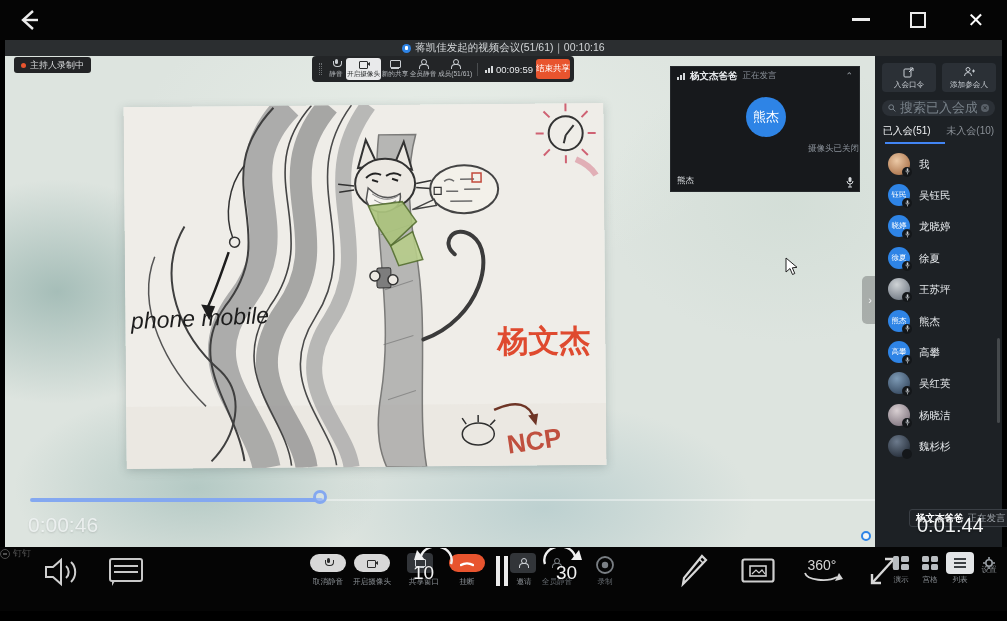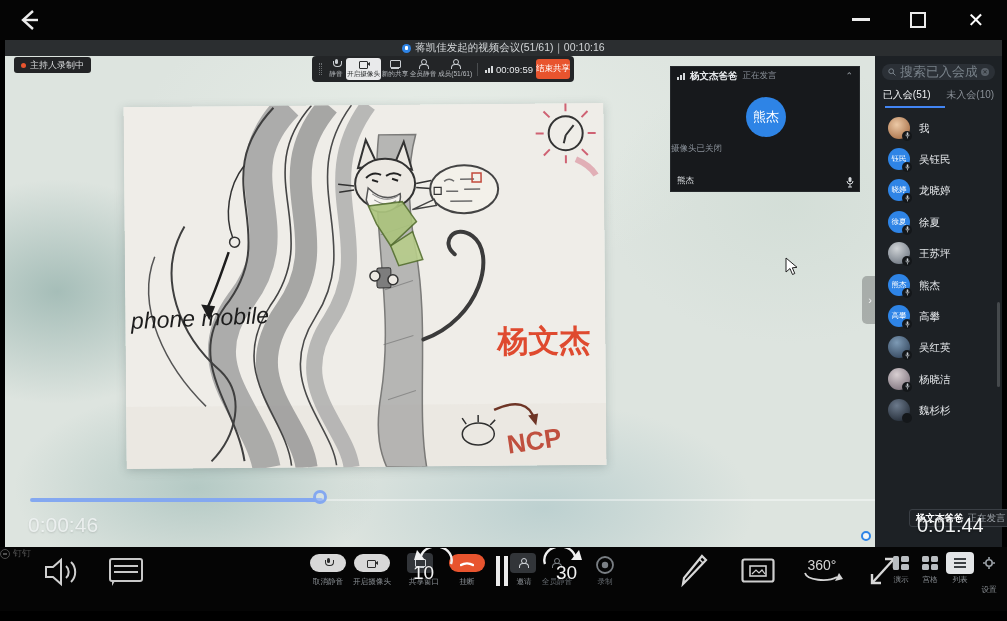--- a/index.html
+++ b/index.html
@@ -61,21 +61,21 @@
   
   .paper{left:120px;top:65px;width:480px;height:362px;transform:rotate(-.5deg);box-shadow:0 2px 10px rgba(60,80,80,.25);}
 
   
   .thumb{left:665px;top:26px;width:190px;height:126px;background:#17191c;border:1px solid #26292c;}
   .thumb-head{left:0;top:0;width:100%;height:18px;display:flex;align-items:center;gap:5px;padding:0 6px;}
   .thumb-name{font-size:9.5px;font-weight:bold;color:#e8eaed;white-space:nowrap;}
   .thumb-status{font-size:8.5px;color:#8b929a;white-space:nowrap;}
   .chev-up{margin-left:auto;color:#9aa0a6;font-size:9px;}
   .thumb-avatar{left:75px;top:30px;width:40px;height:40px;border-radius:50%;background:#2e84e6;color:#fff;font-size:13px;display:flex;align-items:center;justify-content:center;}
-  .thumb-camoff{left:0;top:76px;width:100%;text-align:left;font-size:8.5px;color:#8b929a;}
+  .thumb-camoff{left:0;top:76px;width:100%;text-align:right;font-size:8.5px;color:#8b929a;}
   .thumb-footname{left:6px;bottom:4px;font-size:8.5px;color:#d5d8db;}
   .thumb-mic{right:5px;bottom:3px;width:8px;height:11px;color:#d5d8db;}
 
   .collapse-handle{left:857px;top:236px;width:16px;height:48px;background:rgba(125,130,128,.55);border-radius:5px 0 0 5px;color:#f2f2f2;font-size:11px;display:flex;align-items:center;justify-content:center;}
   .blue-ring{left:856px;top:491px;width:10px;height:10px;border:2px solid #2e84e6;border-radius:50%;background:rgba(255,255,255,.7);}
 
   
   .sidebar{left:870px;top:16px;width:127px;height:491px;background:#1d2125;overflow:hidden;}
   .sb-buttons{display:flex;gap:6px;padding:7px 6px 0 7px;}
   .sb-btn{flex:1;height:29px;background:#2b3036;border-radius:4px;display:flex;flex-direction:column;align-items:center;justify-content:center;gap:1px;color:#c9ced4;}
@@ -268,20 +268,37 @@
       <svg class="abs thumb-mic" viewBox="0 0 8 11">
           <rect x="2.5" y="0" width="3" height="5" rx="1.5" fill="#d5d8db"></rect>
           <path d="M1 4 a3 3 0 0 0 6 0 M4 7 V10 M2 10 H6" stroke="#d5d8db" fill="none" stroke-width="1"></path>
         </svg>
     </div>
 
     <div class="abs collapse-handle">›</div>
     <div class="abs blue-ring"></div>
 
     <div class="abs sidebar">
+      <div class="sb-buttons">
+        <div class="sb-btn">
+          <svg width="12" height="12" viewBox="0 0 12 12">
+              <rect x="1" y="3" width="7" height="8" rx="1" fill="none" stroke="#c9ced4"></rect>
+              <path d="M6 6 L10 2 M10 2 h-3 M10 2 v3" stroke="#c9ced4" fill="none"></path>
+            </svg>
+          <span class="lbl">入会口令</span>
+        </div>
+        <div class="sb-btn">
+          <svg width="12" height="12" viewBox="0 0 12 12">
+              <circle cx="5" cy="3.5" r="2" fill="none" stroke="#c9ced4"></circle>
+              <path d="M1.5 10 a3.5 3.5 0 0 1 7 0" fill="none" stroke="#c9ced4"></path>
+              <path d="M9 5 h3 M10.5 3.5 v3" stroke="#c9ced4"></path>
+            </svg>
+          <span class="lbl">添加参会人</span>
+        </div>
+      </div>
       <div class="sb-search">
         <svg width="8" height="8" viewBox="0 0 8 8">
             <circle cx="3.2" cy="3.2" r="2.4" fill="none" stroke="#79828a"></circle>
             <path d="M5 5 L7.4 7.4" stroke="#79828a"></path>
           </svg>
         <span class="ph">搜索已入会成员</span>
         <span class="sb-clear">✕</span>
       </div>
       <div class="sb-tabs">
         <span class="sb-tab active">已入会(51)</span>
@@ -554,15 +571,15 @@
     <div class="view-sel" style="left:946px">
       <svg style="margin:5px auto" width="14" height="12" viewBox="0 0 14 12">
           <path d="M1 2 h12 M1 6 h12 M1 10 h12" stroke="#3c4043" stroke-width="2"></path>
         </svg>
     </div>
     <span class="bb-label" style="left:960px;top:27px">列表</span>
     <svg class="abs" style="left:982px;top:9px" width="14" height="14" viewBox="0 0 14 14">
         <circle cx="7" cy="7" r="3.2" fill="none" stroke="#9aa0a6" stroke-width="1.6"></circle>
         <path d="M7 1 v2 M7 11 v2 M1 7 h2 M11 7 h2" stroke="#9aa0a6" stroke-width="1.6"></path>
       </svg>
-    <span class="bb-label" style="left:989px;top:37px">设置</span>
+    <span class="bb-label" style="left:989px;top:17px">设置</span>
   </div>
 </div>
 
 </body></html>

